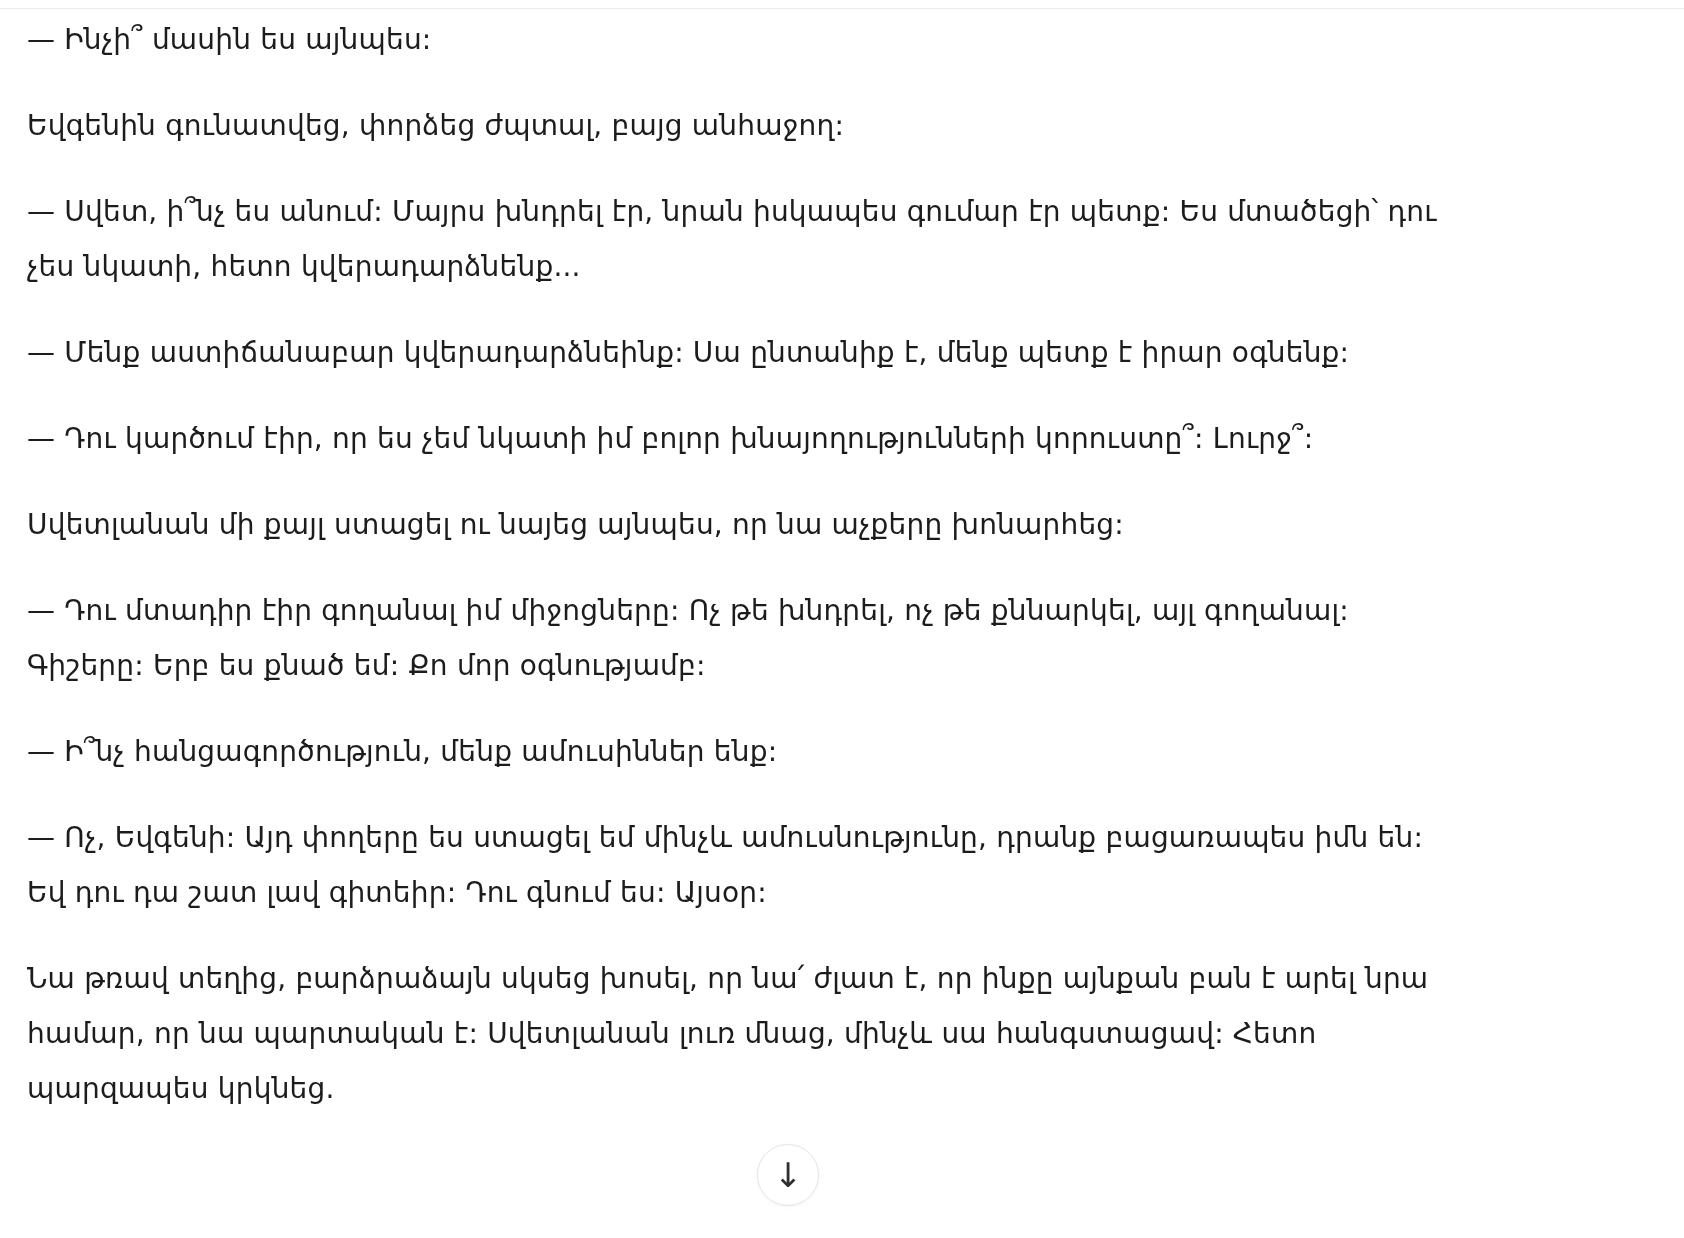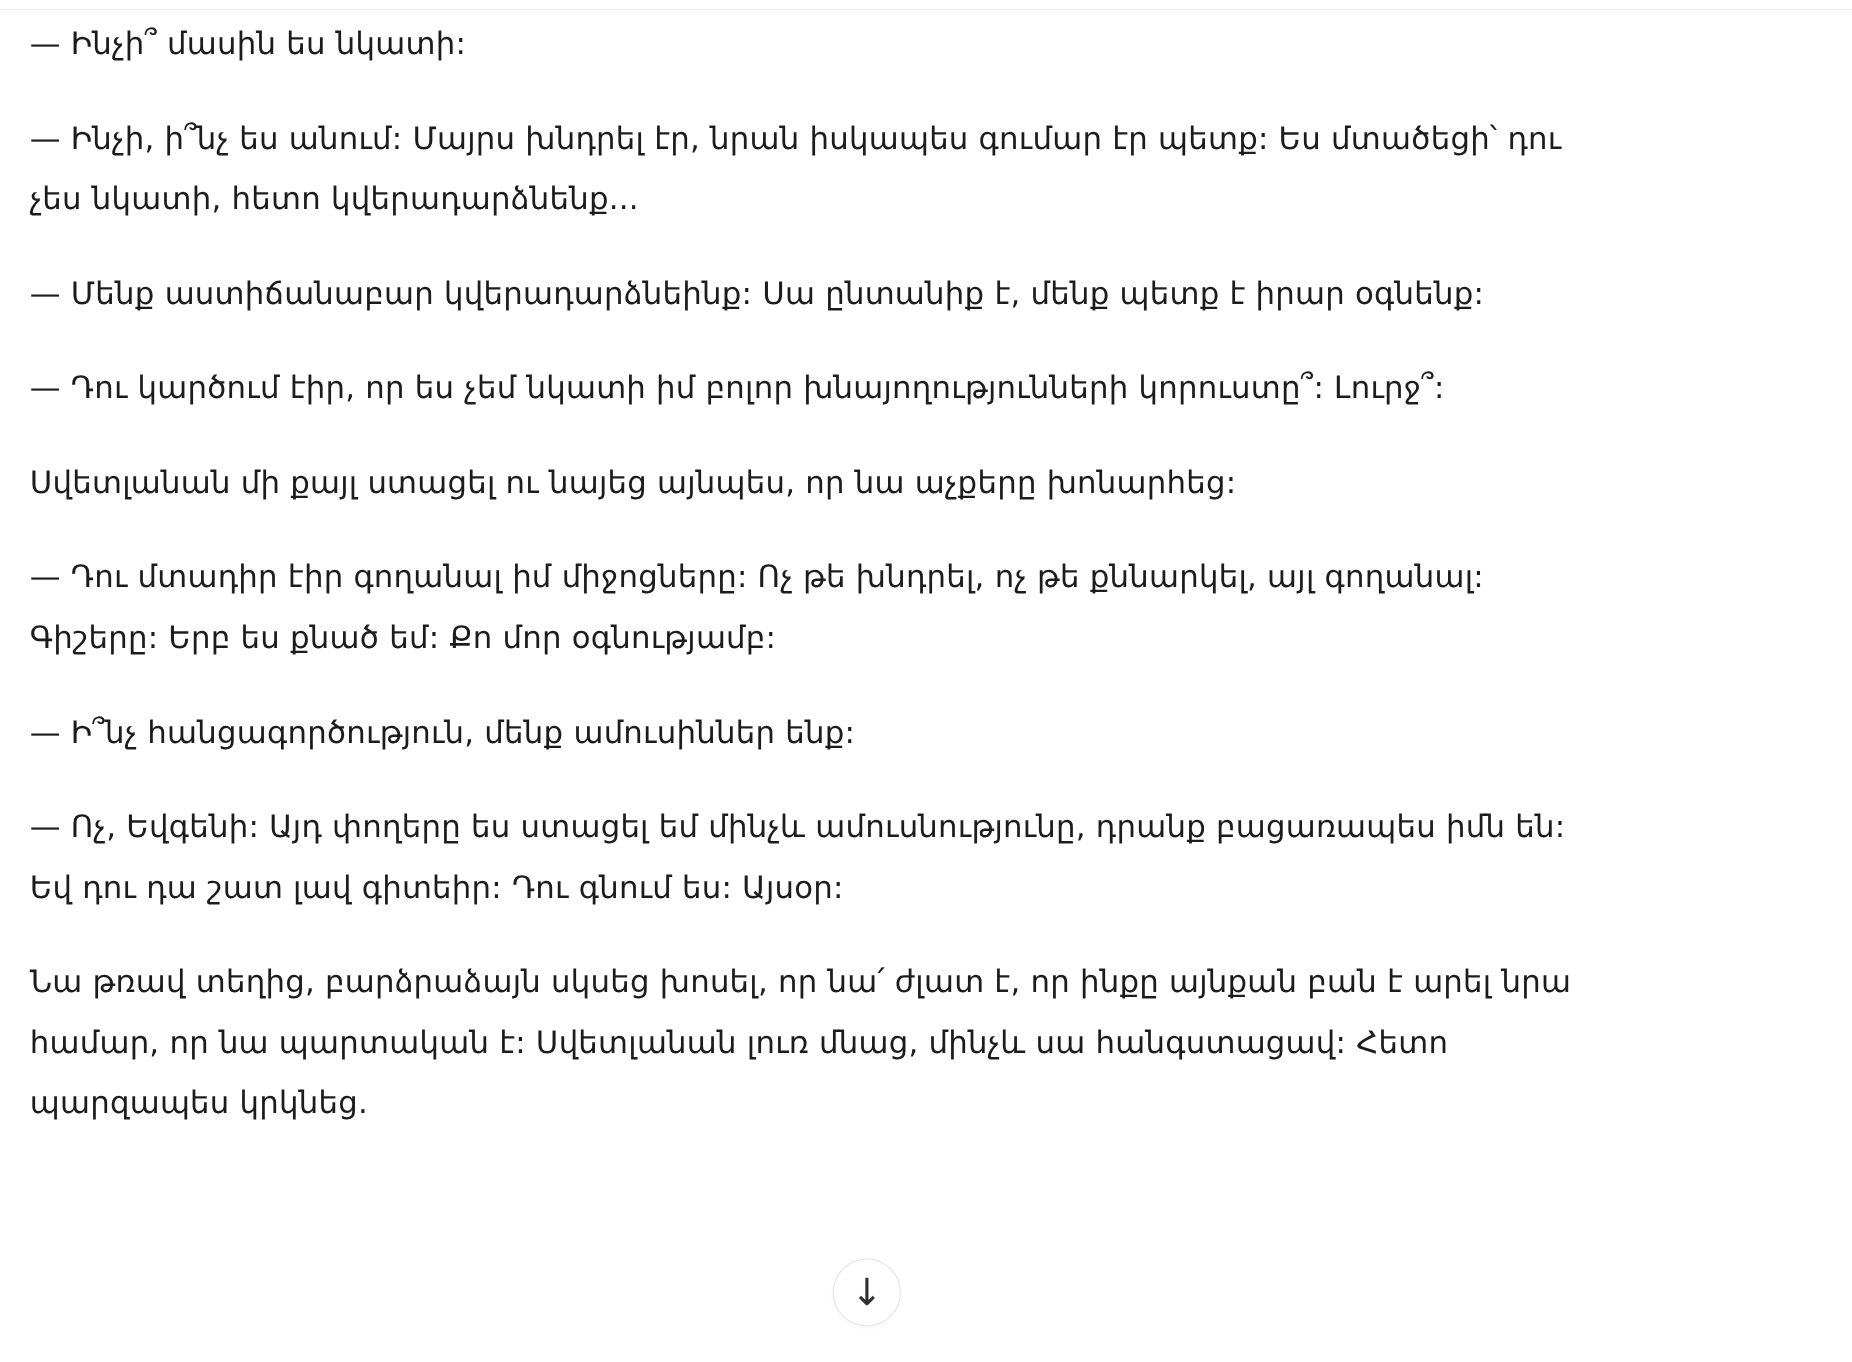--- a/index.html
+++ b/index.html
@@ -52,22 +52,23 @@
     line-height: 1;
     font-family: "DejaVu Sans", sans-serif;
   }
 </style>
 </head>
 <body>
 
 <div class="top-divider"></div>
 
 <div class="reader">
-  <p>— Ինչի՞ մասին ես նկատի:</p>
-  <p>— Ինչի, ի՞նչ ես անում: Մայրս խնդրել էր, նրան իսկապես գումար էր պետք: Ես մտածեցի՝ դու չես նկատի, հետո կվերադարձնենք...</p>
+  <p>— Ինչի՞ մասին ես այնպես:</p>
+  <p>Եվգենին գունատվեց, փորձեց ժպտալ, բայց անհաջող:</p>
+  <p>— Սվետ, ի՞նչ ես անում: Մայրս խնդրել էր, նրան իսկապես գումար էր պետք: Ես մտածեցի՝ դու չես նկատի, հետո կվերադարձնենք...</p>
   <p>— Մենք աստիճանաբար կվերադարձնեինք: Սա ընտանիք է, մենք պետք է իրար օգնենք:</p>
   <p>— Դու կարծում էիր, որ ես չեմ նկատի իմ բոլոր խնայողությունների կորուստը՞: Լուրջ՞:</p>
   <p>Սվետլանան մի քայլ ստացել ու նայեց այնպես, որ նա աչքերը խոնարհեց:</p>
   <p>— Դու մտադիր էիր գողանալ իմ միջոցները: Ոչ թե խնդրել, ոչ թե քննարկել, այլ գողանալ: Գիշերը: Երբ ես քնած եմ: Քո մոր օգնությամբ:</p>
   <p>— Ի՞նչ հանցագործություն, մենք ամուսիններ ենք:</p>
   <p>— Ոչ, Եվգենի: Այդ փողերը ես ստացել եմ մինչև ամուսնությունը, դրանք բացառապես իմն են: Եվ դու դա շատ լավ գիտեիր: Դու գնում ես: Այսօր:</p>
   <p>Նա թռավ տեղից, բարձրաձայն սկսեց խոսել, որ նա՛ ժլատ է, որ ինքը այնքան բան է արել նրա համար, որ նա պարտական է: Սվետլանան լուռ մնաց, մինչև սա հանգստացավ: Հետո պարզապես կրկնեց.</p>
 </div>
 
 <div class="scroll-btn">

